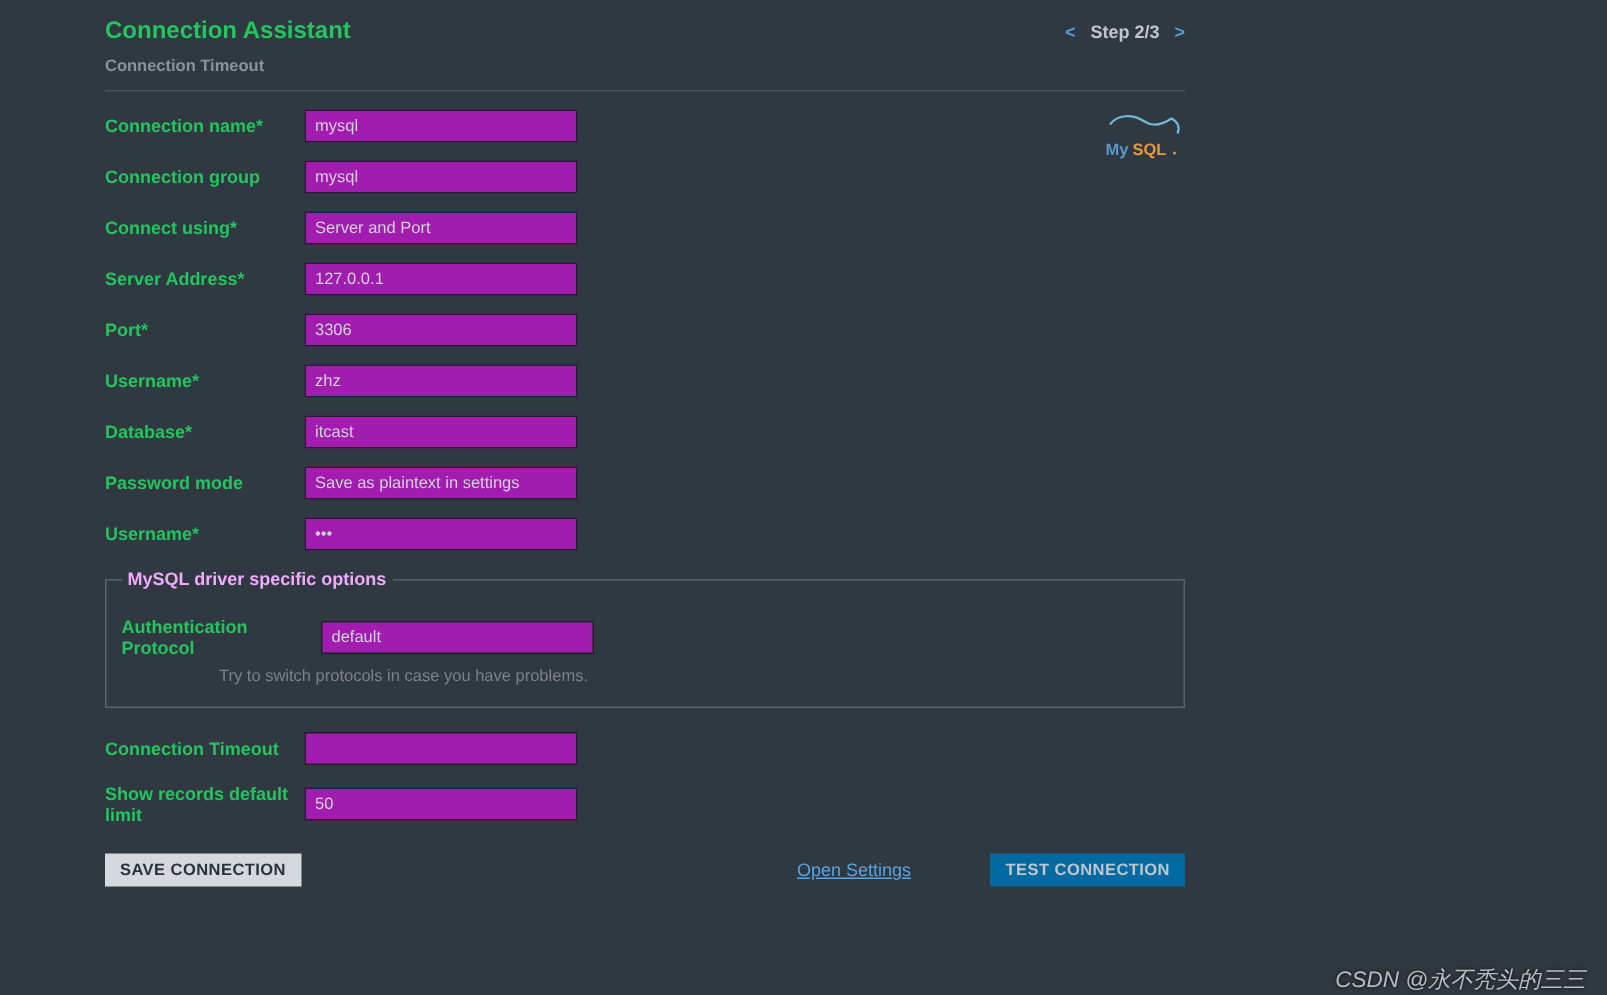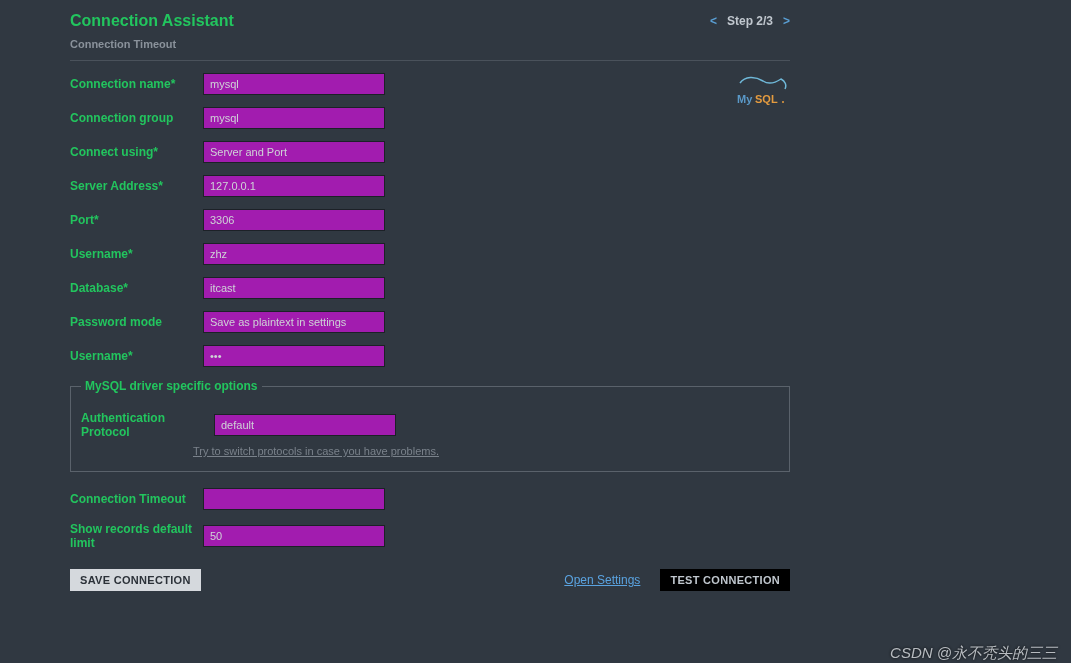--- a/index.html
+++ b/index.html
@@ -79,50 +79,50 @@
   .select { appearance: none; }
   fieldset.driver {
     border: 1px solid #5a626b;
     margin-top: 12px;
     padding: 18px 10px 14px 10px;
     position: relative;
   }
   fieldset.driver legend {
     font-size: 12px;
     font-weight: 600;
-    color: #22c55e;
+    color: #f0abfc;
     padding: 0 4px;
   }
   .hint {
     font-size: 11px;
     color: #7a828b;
-    margin-left: 112px;
+    margin-left: 65px;
     margin-top: -6px;
-    text-decoration: underline;
   }
   .below-fieldset { margin-top: 16px; }
   .label-multi { line-height: 1.2; }
   .footer {
     display: flex;
     align-items: center;
     margin-top: 18px;
+    gap: 33px;
   }
   .btn {
     height: 22px;
     padding: 0 10px;
     border: none;
     font-family: inherit;
     font-size: 11px;
     font-weight: 700;
     letter-spacing: 0.3px;
     cursor: pointer;
     text-transform: uppercase;
   }
   .btn-save { background: #d5d9dd; color: #2b3138; }
-  .btn-test { background: #000000; color: #c0c7ce; }
+  .btn-test { background: #0369a1; color: #c0c7ce; }
   .link-open {
     color: #5aa3e0;
     text-decoration: underline;
     font-size: 12px;
     cursor: pointer;
     margin-left: auto;
     margin-right: 20px;
     text-align: right;
   }
   .watermark {

